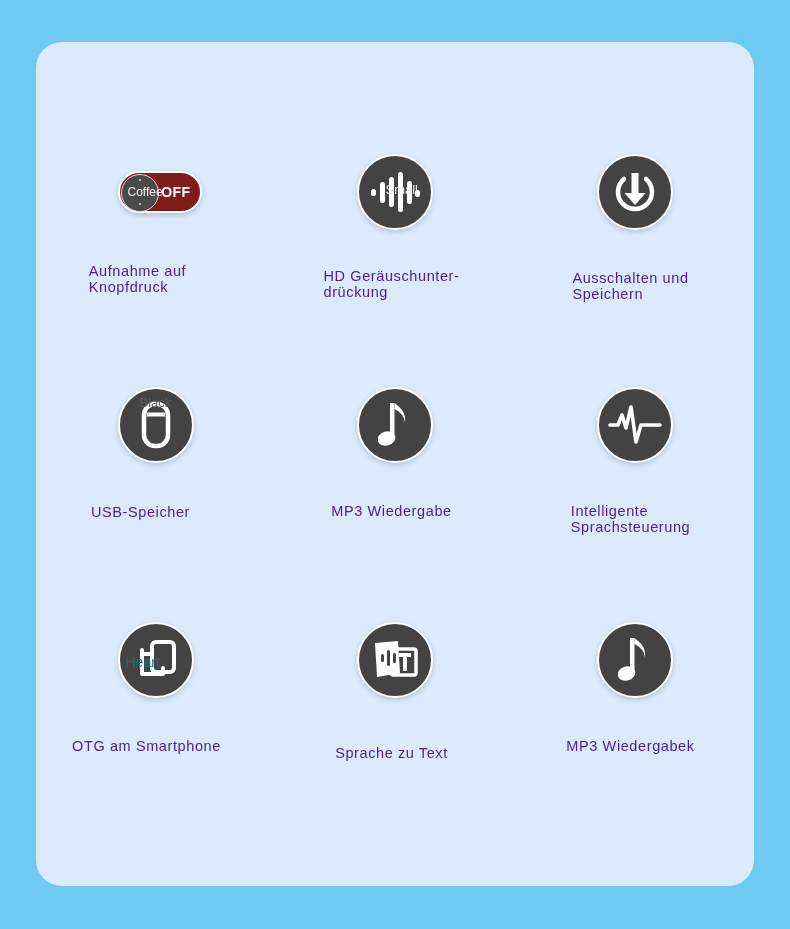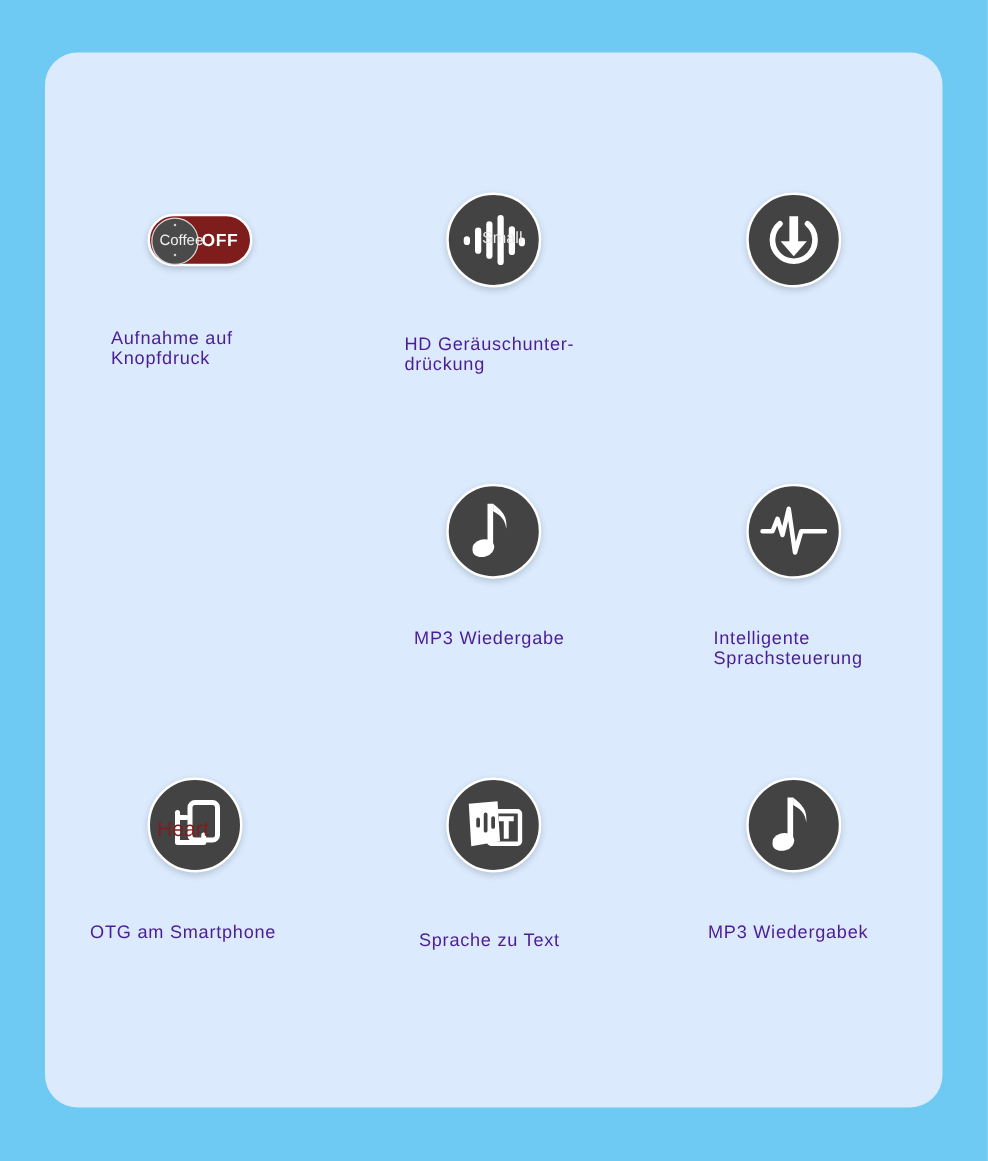--- a/index.html
+++ b/index.html
@@ -142,22 +142,22 @@
   }
   .ov-black {
     left: 22px;
     top: 8px;
     font-size: 13px;
     color: #5d5d5d;
   }
   .ov-heart {
     left: 8px;
     top: 32px;
-    font-size: 17px;
-    color: #7f1d1d;
+    font-size: 14px;
+    color: #0f766e;
   }
 
   .caption {
     color: #4c1d95;
     font-size: 14.5px;
     line-height: 16px;
     letter-spacing: 0.6px;
     text-align: left;
     white-space: pre-line;
   }
@@ -215,22 +215,36 @@
       <div class="cell row1 col3">
         <div class="icon-wrap">
           <div class="circle">
             <svg width="50" height="50" viewBox="0 0 50 50" aria-hidden="true">
               <path d="M14 12 A17 17 0 1 0 36 12" fill="none" stroke="#ffffff" stroke-width="4.5" stroke-linecap="round"></path>
               <rect x="21.5" y="6" width="7" height="25" fill="#ffffff"></rect>
               <path d="M14.5 26 L25 38 L35.5 26 Z" fill="#ffffff"></path>
             </svg>
           </div>
         </div>
-      </div>
-
+        <div class="caption cap-c">Ausschalten und
+Speichern</div>
+      </div>
+
+      <div class="cell row2 col1">
+        <div class="icon-wrap">
+          <div class="circle">
+            <svg width="40" height="50" viewBox="0 0 40 50" aria-hidden="true">
+              <rect x="8" y="4" width="24" height="42" rx="11" fill="none" stroke="#ffffff" stroke-width="4.5"></rect>
+              <rect x="10.5" y="12.5" width="19" height="4" fill="#ffffff"></rect>
+            </svg>
+          </div>
+          <span class="overlay-label ov-black">Black</span>
+        </div>
+        <div class="caption cap-d">USB-Speicher</div>
+      </div>
 
       <div class="cell row2 col2">
         <div class="icon-wrap">
           <div class="circle">
             <svg width="34" height="48" viewBox="0 0 34 48" aria-hidden="true">
               <g fill="#ffffff">
                 <rect x="12" y="2" width="4.5" height="34"></rect>
                 <path d="M16.5 2 C24 8, 28 12, 27 22 C26 14, 22 11, 16.5 8 Z"></path>
                 <ellipse cx="8.5" cy="37.5" rx="9" ry="7" transform="rotate(-16 8.5 37.5)"></ellipse>
               </g>

